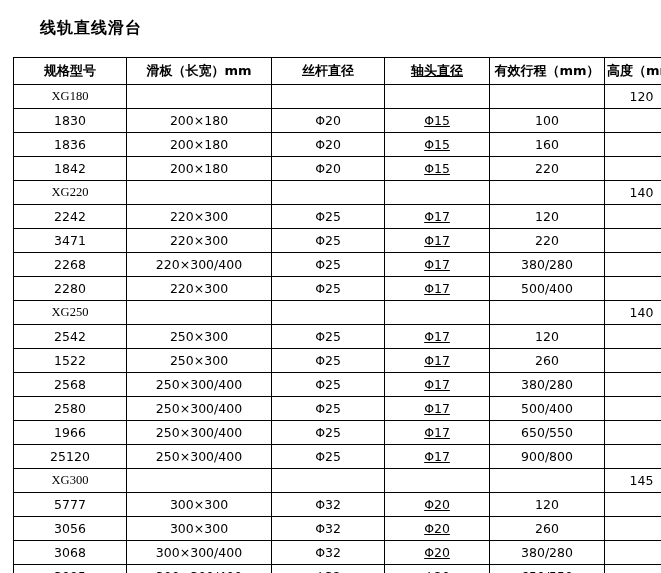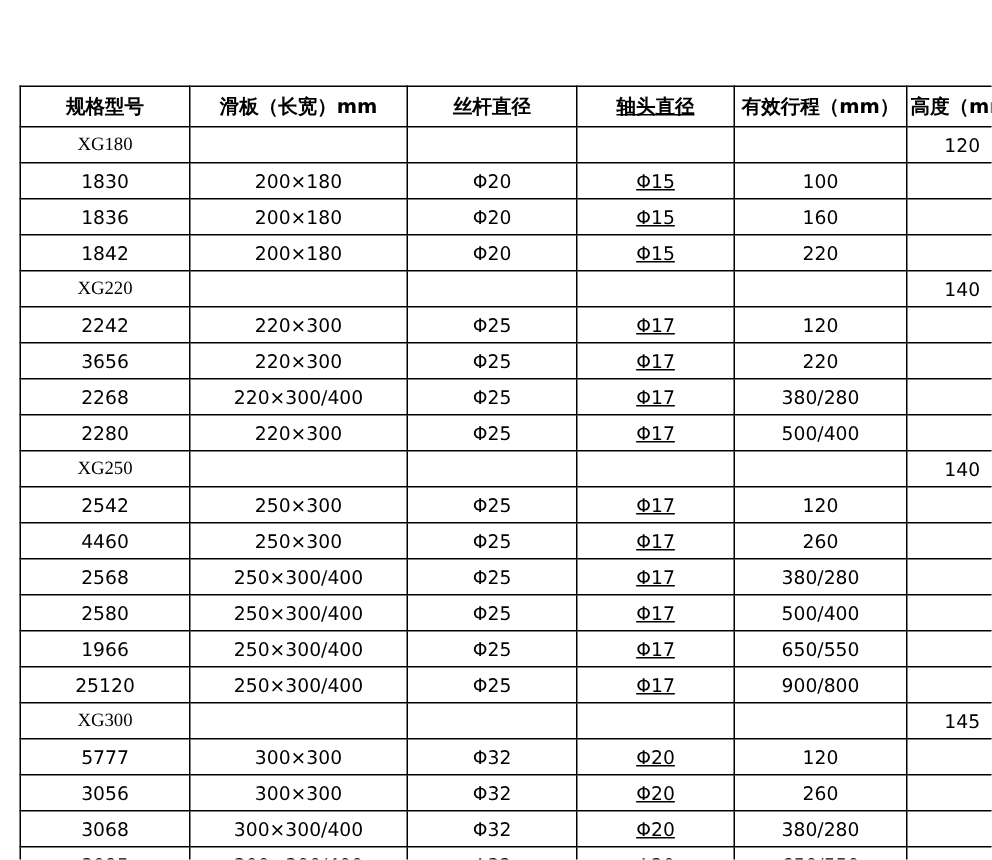--- a/index.html
+++ b/index.html
@@ -70,20 +70,21 @@
     font-size: 13px;
     font-family: Liberation Serif, serif;
   }
   td.empty { }
 </style>
 </head>
 <body>
 
 <div class="page">
 
+  <div class="doc-title">线轨直线滑台</div>
 
   <div class="table-wrap">
     <table class="spec">
       <thead>
         <tr>
           <th class="col1">规格型号</th>
           <th class="col2">滑板（长宽）mm</th>
           <th class="col3">丝杆直径</th>
           <th class="col4">轴头直径</th>
           <th class="col5">有效行程（mm）</th>
@@ -133,21 +134,21 @@
           </tr>
           <tr>
             <td class="col1">2242</td>
             <td class="col2">220×300</td>
             <td class="col3">Φ25</td>
             <td class="col4">Φ17</td>
             <td class="col5">120</td>
             <td class="col6 empty"></td>
           </tr>
           <tr>
-            <td class="col1">3656</td>
+            <td class="col1">3471</td>
             <td class="col2">220×300</td>
             <td class="col3">Φ25</td>
             <td class="col4">Φ17</td>
             <td class="col5">220</td>
             <td class="col6 empty"></td>
           </tr>
           <tr>
             <td class="col1">2268</td>
             <td class="col2">220×300/400</td>
             <td class="col3">Φ25</td>
@@ -173,21 +174,21 @@
           </tr>
           <tr>
             <td class="col1">2542</td>
             <td class="col2">250×300</td>
             <td class="col3">Φ25</td>
             <td class="col4">Φ17</td>
             <td class="col5">120</td>
             <td class="col6 empty"></td>
           </tr>
           <tr>
-            <td class="col1">4460</td>
+            <td class="col1">1522</td>
             <td class="col2">250×300</td>
             <td class="col3">Φ25</td>
             <td class="col4">Φ17</td>
             <td class="col5">260</td>
             <td class="col6 empty"></td>
           </tr>
           <tr>
             <td class="col1">2568</td>
             <td class="col2">250×300/400</td>
             <td class="col3">Φ25</td>

